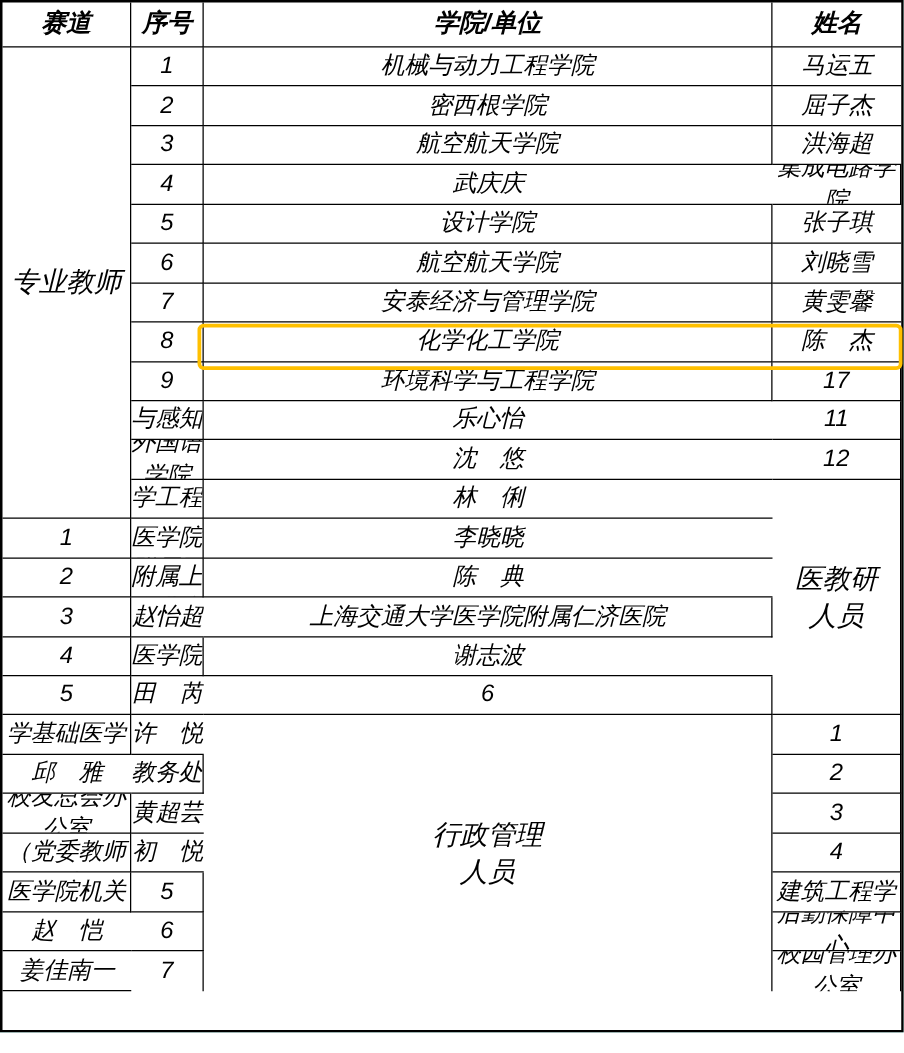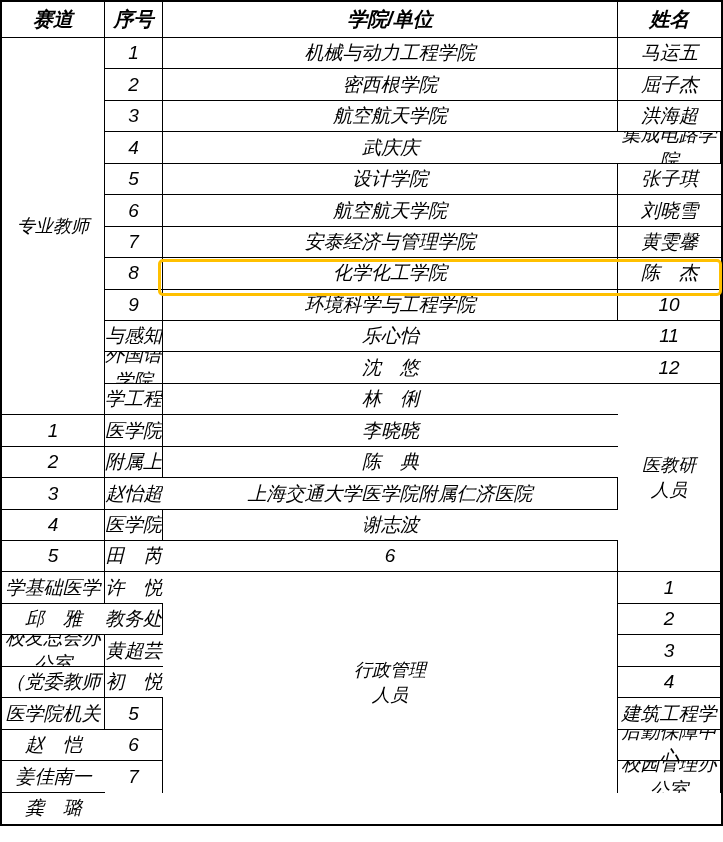--- a/index.html
+++ b/index.html
@@ -38,21 +38,21 @@
     color: #000000;
     overflow: hidden;
     line-height: 1.35;
   }
   .cell.header {
     font-size: 20px;
     font-weight: 600;
   }
   .cell.last-col { border-right: none; }
   .cell.last-row { border-bottom: none; }
-  .cell.track { font-size: 18px; }
+  .cell.track { font-size: 22px; }
   .highlight {
     position: absolute;
     left: 158px;
     top: 259px;
     width: 564px;
     height: 37px;
     border: 3.5px solid #FFC000;
     border-radius: 5px;
     box-sizing: border-box;
     pointer-events: none;
@@ -101,21 +101,21 @@
     <div class="cell">安泰经济与管理学院</div>
     <div class="cell last-col">黄雯馨</div>
 
     <div class="cell">8</div>
     <div class="cell">化学化工学院</div>
     <div class="cell last-col">陈　杰</div>
 
     <div class="cell">9</div>
     <div class="cell">环境科学与工程学院</div>
 
-    <div class="cell">10</div>
+    <div class="cell">17</div>
     <div class="cell">自动化与感知学院</div>
     <div class="cell last-col">乐心怡</div>
 
     <div class="cell">11</div>
     <div class="cell">外国语学院</div>
     <div class="cell last-col">沈　悠</div>
 
     <div class="cell">12</div>
     <div class="cell">生物医学工程学院</div>
     <div class="cell last-col">林　俐</div>
@@ -169,18 +169,17 @@
     <div class="cell">5</div>
     <div class="cell">船舶海洋与建筑工程学院</div>
     <div class="cell last-col">赵　恺</div>
 
     <div class="cell">6</div>
     <div class="cell">后勤保障中心</div>
     <div class="cell last-col">姜佳南一</div>
 
     <div class="cell last-row">7</div>
     <div class="cell last-row">校园管理办公室</div>
-    <div class="cell last-col last-row">龚　璐</div>
 
   </div>
 
   <div class="highlight" style="border-color: rgb(255, 192, 0);"></div>
 </div>
 
 </body></html>

